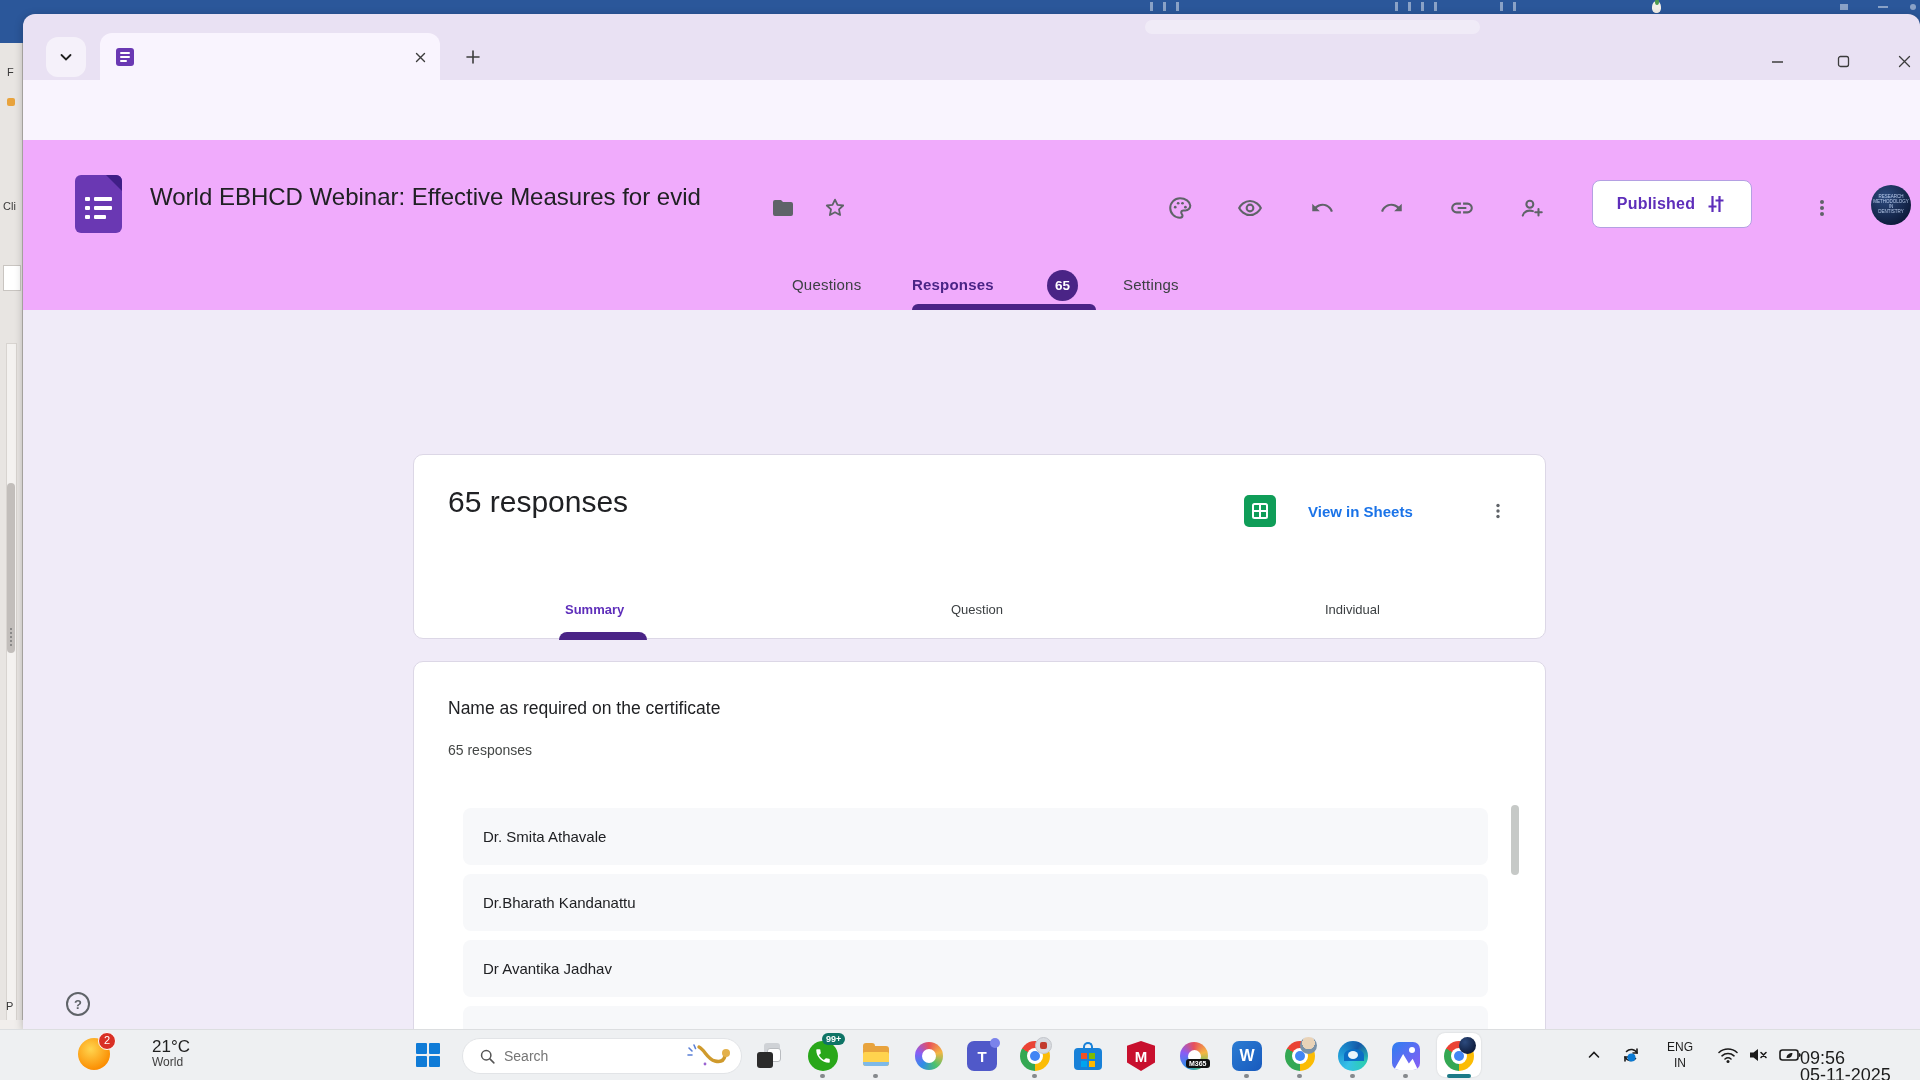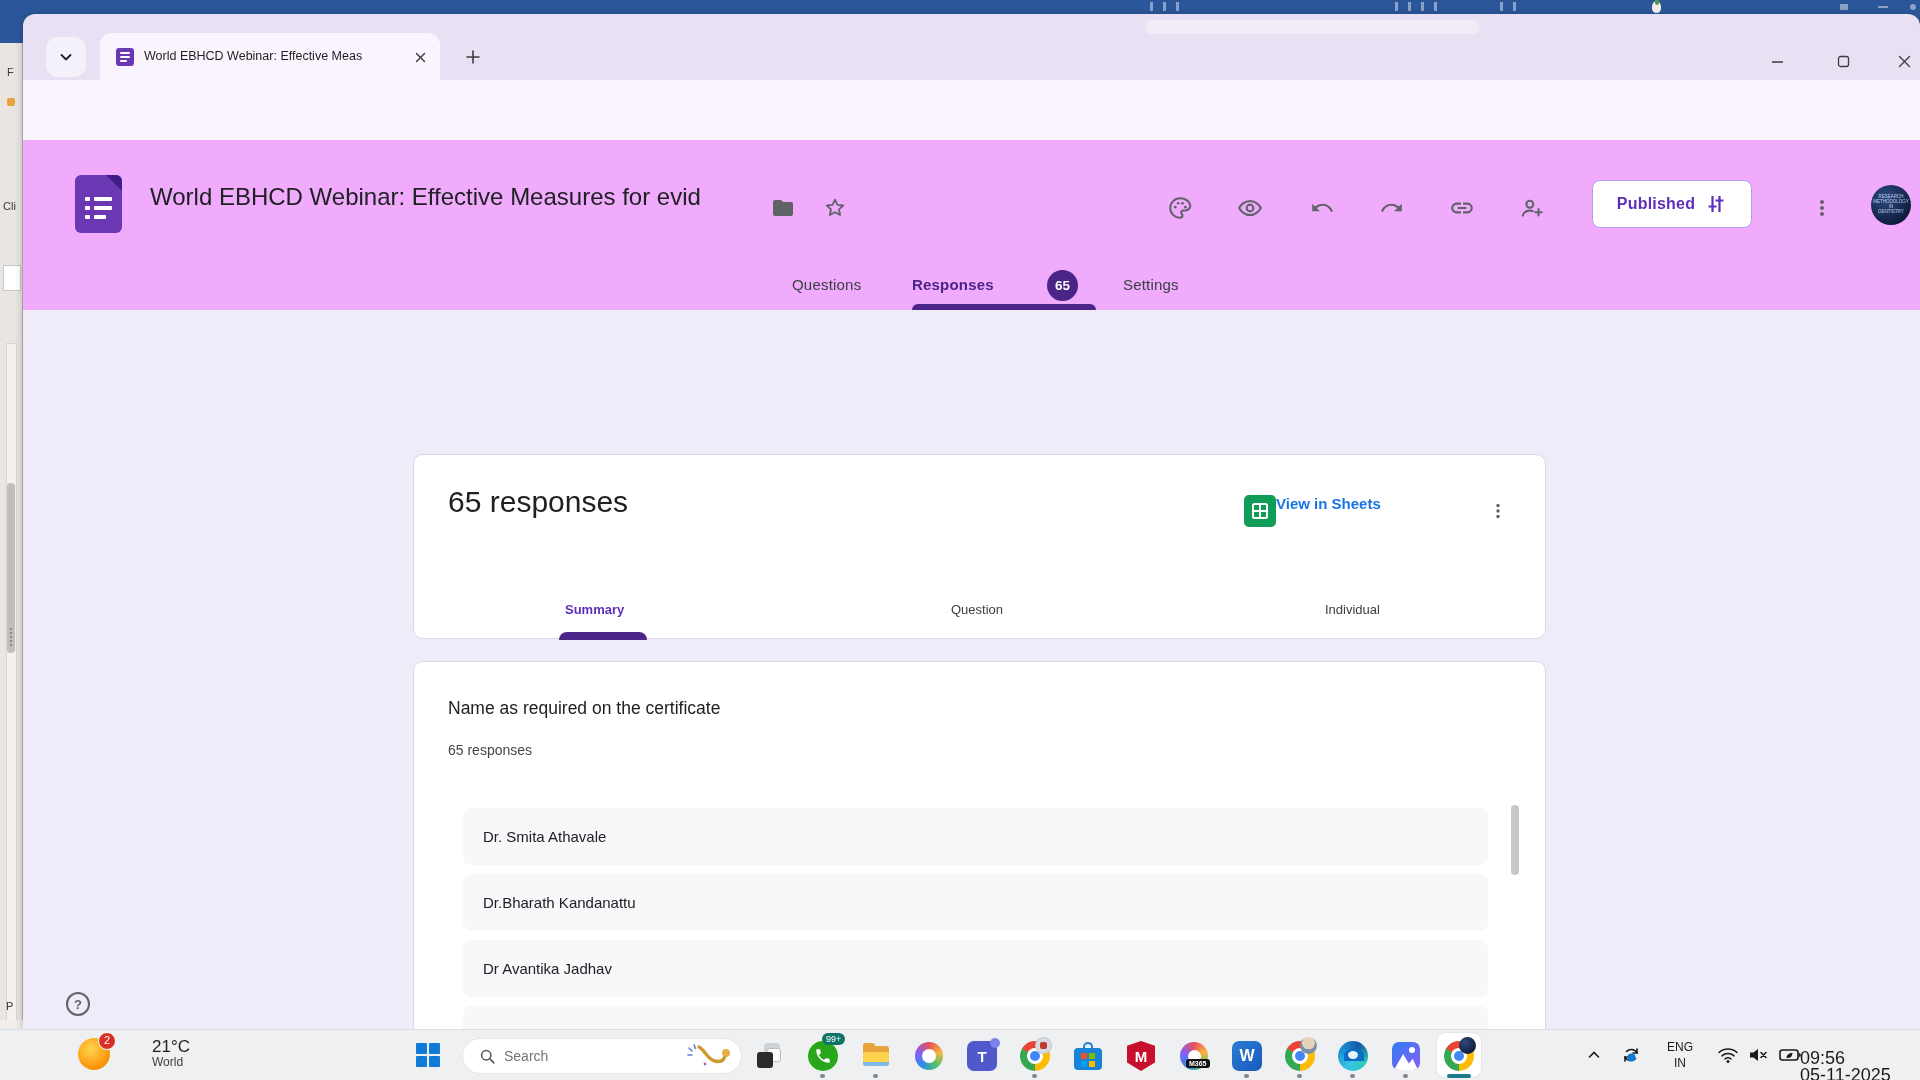--- a/index.html
+++ b/index.html
@@ -60,21 +60,21 @@
 #published-btn span{font-size:16px;font-weight:bold;color:#5e2eba;letter-spacing:.2px}
 #nav-tabs{position:absolute;left:0;top:120px;width:1897px;height:50px}
 .nav-tab{position:absolute;top:8px;height:34px;line-height:34px;font-size:15px;color:#3c4043;letter-spacing:.2px}
 #nav-responses{color:#4a2486;font-weight:bold}
 #resp-badge{position:absolute;left:1024px;top:10px;width:31px;height:31px;border-radius:50%;background:#4a2486;color:#fff;font-size:13.5px;font-weight:bold;text-align:center;line-height:31px}
 #nav-underline{position:absolute;left:889px;top:44px;width:184px;height:6px;background:#4a2486;border-radius:6px 6px 0 0}
 
 .card{position:absolute;left:390px;width:1133px;background:#fff;border:1px solid #dcd7e6;border-radius:10px}
 #card-summary{top:314px;height:185px}
 #resp-heading{position:absolute;left:34px;top:30px;font-size:30px;color:#202124}
-#sheets-btn{position:absolute;left:830px;top:40px;display:flex;align-items:flex-start;gap:0}
+#sheets-btn{position:absolute;left:830px;top:40px;display:flex;align-items:center;gap:32px}
 #sheets-icon{width:32px;height:32px;background:#0f9d58;border-radius:5px;display:flex;align-items:center;justify-content:center}
 #view-sheets{font-size:15px;font-weight:bold;color:#1a73e8}
 #card-dots{position:absolute;left:1066px;top:38px;width:36px;height:36px;display:flex;align-items:center;justify-content:center;border-radius:50%}
 .subtab{position:absolute;top:140px;height:30px;line-height:30px;font-size:13px;color:#3c4043}
 #subtab-summary{color:#5e2eba;font-weight:bold}
 #subtab-underline{position:absolute;left:145px;top:177px;width:88px;height:8px;background:#4a2486;border-radius:8px 8px 0 0}
 
 #card-question{top:521px;height:494px;overflow:hidden;border-radius:10px 10px 0 0}
 #q-title{position:absolute;left:34px;top:36px;font-size:17.5px;color:#202124}
 #q-count{position:absolute;left:34px;top:80px;font-size:14px;color:#444746}
@@ -156,21 +156,20 @@
       <svg width="16" height="16" viewBox="0 0 16 16">
           <path d="M3.5 6l4.5 4.5L12.5 6" stroke="#1f1f1f" stroke-width="1.8" fill="none" stroke-linecap="round"></path>
         </svg>
     </div>
     <div id="active-tab">
       <span id="tab-favicon">
         <i style="top:4px;width:10px"></i>
           <i style="top:8px;width:10px"></i>
           <i style="top:12px;width:7px"></i>
       </span>
-      <span id="tab-title">World EBHCD Webinar: Effective Meas</span>
       <span id="tab-close">
         <svg width="11" height="11" viewBox="0 0 11 11">
             <path d="M1.5 1.5l8 8M9.5 1.5l-8 8" stroke="#3c3c3c" stroke-width="1.4" stroke-linecap="round"></path>
           </svg>
       </span>
     </div>
     <div id="new-tab">
       <svg width="16" height="16" viewBox="0 0 16 16">
           <path d="M8 2v12M2 8h12" stroke="#3c3c3c" stroke-width="1.6" stroke-linecap="round"></path>
         </svg>
@@ -422,21 +421,21 @@
         <i class="abs" style="left:9px;top:2px;width:16px;height:16px;background:#cfd2d6;border-radius:3px"></i>
         <i class="abs" style="left:12px;top:7px;width:14px;height:14px;background:#fff;border:1px solid #b9bcc0;border-radius:3px"></i>
         <i class="abs" style="left:2px;top:11px;width:16px;height:16px;background:#2b2b2b;border-radius:3px"></i>
       </span>
     </div>
     <div class="tb-slot" style="left:803px">
       <span style="position:relative;width:30px;height:30px;border-radius:50%;background:#29a71a;display:flex;align-items:center;justify-content:center">
         <svg width="18" height="18" viewBox="0 0 24 24">
             <path d="M6.6 10.8c1.4 2.8 3.8 5.1 6.6 6.6l2.2-2.2c.3-.3.7-.4 1-.2 1.1.4 2.3.6 3.6.6.6 0 1 .4 1 1V20c0 .6-.4 1-1 1C10.8 21 3 13.2 3 3.9 3 3.4 3.4 3 4 3h3.5c.6 0 1 .4 1 1 0 1.2.2 2.4.6 3.6.1.3 0 .7-.2 1l-2.3 2.2z" fill="#fff"></path>
           </svg>
-        <i class="abs" style="left:14px;top:-8px;padding:1px 4px;background:#0e7466;border-radius:8px;color:#fff;font-size:9px;font-style:normal;font-weight:normal">99+</i>
+        <i class="abs" style="left:14px;top:-8px;padding:1px 4px;background:#0e7466;border-radius:8px;color:#fff;font-size:9px;font-style:normal;font-weight:bold">99+</i>
       </span>
     </div>
     <div class="tb-slot" style="left:856px">
       <span style="position:relative;width:30px;height:30px">
         <i class="abs" style="left:2px;top:5px;width:26px;height:20px;background:#e8a33d;border-radius:3px"></i>
         <i class="abs" style="left:2px;top:5px;width:12px;height:5px;background:#e8a33d;border-radius:3px 3px 0 0;transform:translateY(-3px)"></i>
         <i class="abs" style="left:2px;top:11px;width:26px;height:14px;background:#ffd34e;border-radius:2px 2px 3px 3px"></i>
         <i class="abs" style="left:2px;top:21px;width:26px;height:4px;background:#7db9e8;border-radius:0 0 3px 3px"></i>
       </span>
     </div>

